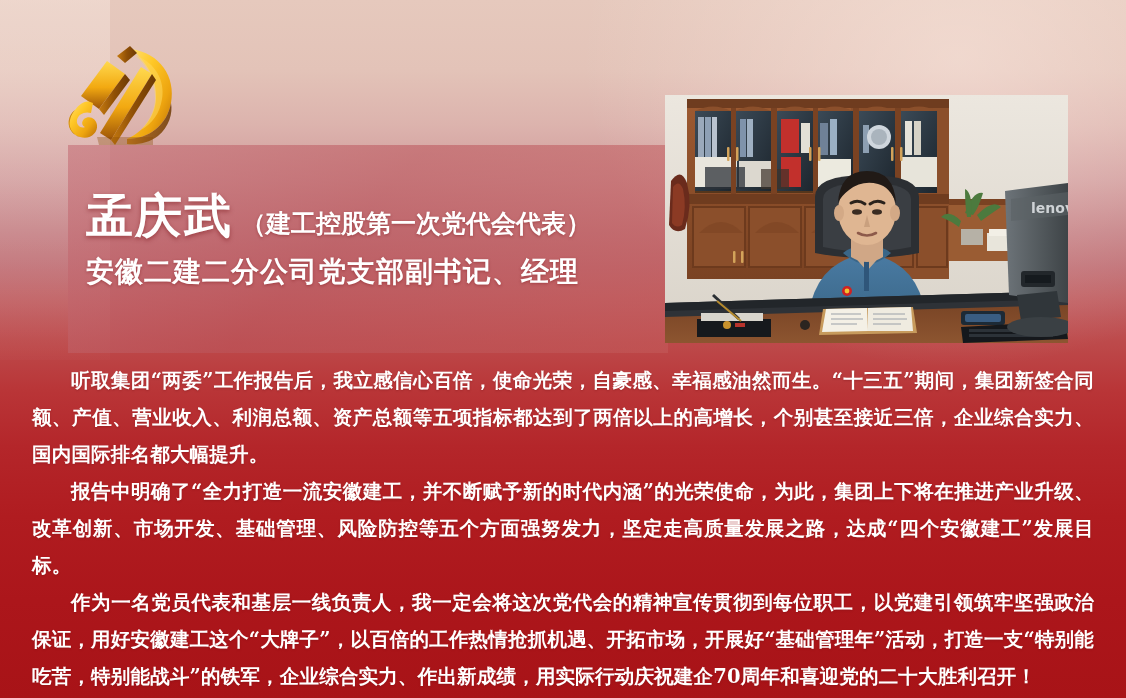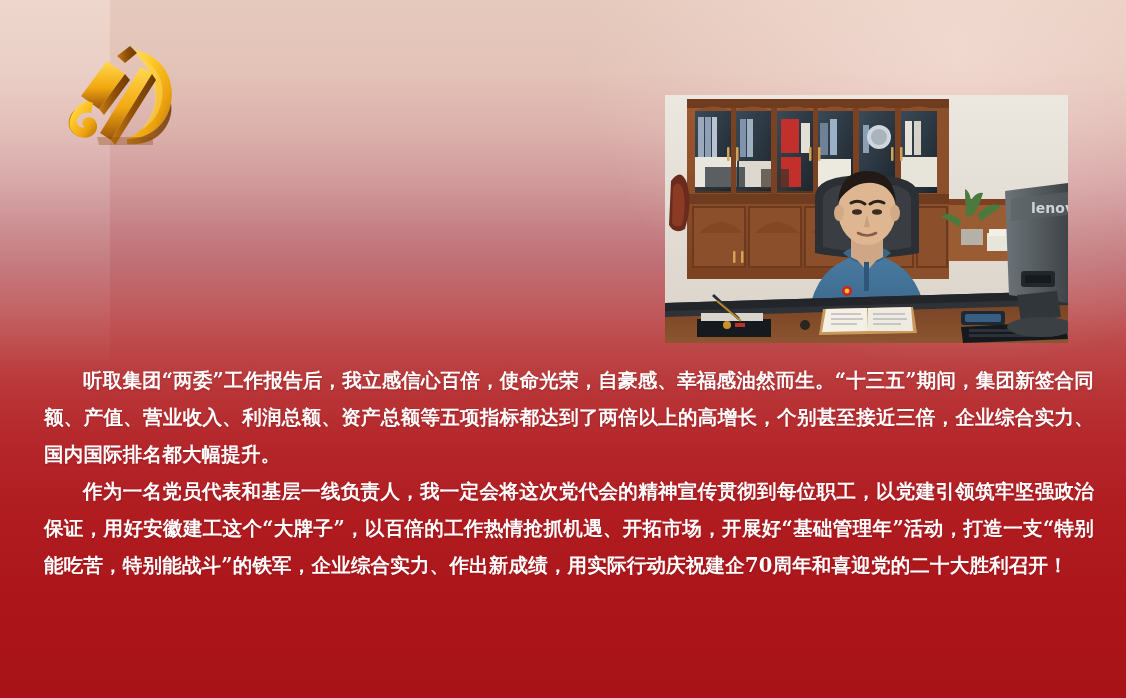--- a/index.html
+++ b/index.html
@@ -89,21 +89,21 @@
   #article{
     position:absolute;left:32px;top:362px;width:1062px;
     color:#ffffff;
     font-family:"DejaVu Serif","Liberation Serif",serif;
     font-size:19.5px;font-weight:bold;
     line-height:37px;
     text-align:justify;
     text-shadow:0 1px 2px rgba(120,18,22,0.40);
     letter-spacing:0.2px;
   }
-  #article p{margin:0 0 0 12px;text-indent:2em;}
+  #article p{margin:0 0 0 0;text-indent:2em;}
 </style>
 </head>
 <body>
 
 <div id="poster">
 
   <div id="leftglow"></div>
   <div id="toprightwash"></div>
 
   <div id="emblem" title="中国共产党党徽">
@@ -140,20 +140,29 @@
 
       <path d="M18 77 C8 85 10 100 23 104 C33 107 41 100 40 92 C39 85 32 82 27 86 C24 89 25 93 28 94 C24 96 19 92 20 87 C21 81 28 78 34 80 L36 70 C29 66 23 70 18 77 Z" fill="url(#gA)"></path>
       <path d="M18 77 C8 85 10 100 23 104 C16 102 11 95 13 87 C14 82 16 79 18 77 Z" fill="url(#gC)" opacity="0.8"></path>
 
       <path d="M60 23 L73 13 L80 20 L68 30 Z" fill="url(#gC)"></path>
 
       <path d="M40 104 L96 104 L96 112 L42 112 Z" fill="#8a4a06" opacity="0.35"></path>
     </svg>
   </div>
 
+  <div id="banner">
+    <div id="bannerinner">
+      <div id="nameRow">
+        <span id="personName" class="nameline">孟庆武</span>
+        <span id="personRole" class="nameline">（建工控股第一次党代会代表）</span>
+      </div>
+      <div id="personTitle" class="nameline">安徽二建二分公司党支部副书记、经理</div>
+    </div>
+  </div>
 
   <div id="photo">
     <svg width="403" height="248" viewBox="0 0 403 248" xmlns="http://www.w3.org/2000/svg">
       <defs>
         <linearGradient id="wallG" x1="0" y1="0" x2="0" y2="1">
           <stop offset="0%" stop-color="#ece7df"></stop>
             <stop offset="100%" stop-color="#d9d3c9"></stop>
         </linearGradient>
         <linearGradient id="woodG" x1="0" y1="0" x2="0" y2="1">
           <stop offset="0%" stop-color="#9d5a31"></stop>
@@ -366,16 +375,17 @@
         <rect x="360" y="180" width="26" height="8" fill="#151a1e"></rect>
         <path d="M352 200 L392 196 L396 222 L356 226 Z" fill="#30363a"></path>
         <ellipse cx="376" cy="232" rx="34" ry="10" fill="#3a4044"></ellipse>
         <text x="366" y="118" font-family="DejaVu Sans, sans-serif" font-size="14" font-weight="bold" fill="#d6dadd" opacity="0.95">lenovo</text>
       </g>
     </svg>
   </div>
 
   <div id="article">
     <p>听取集团“两委”工作报告后，我立感信心百倍，使命光荣，自豪感、幸福感油然而生。“十三五”期间，集团新签合同额、产值、营业收入、利润总额、资产总额等五项指标都达到了两倍以上的高增长，个别甚至接近三倍，企业综合实力、国内国际排名都大幅提升。</p>
+    <p>报告中明确了“全力打造一流安徽建工，并不断赋予新的时代内涵”的光荣使命，为此，集团上下将在推进产业升级、改革创新、市场开发、基础管理、风险防控等五个方面强努发力，坚定走高质量发展之路，达成“四个安徽建工”发展目标。</p>
     <p>作为一名党员代表和基层一线负责人，我一定会将这次党代会的精神宣传贯彻到每位职工，以党建引领筑牢坚强政治保证，用好安徽建工这个“大牌子”，以百倍的工作热情抢抓机遇、开拓市场，开展好“基础管理年”活动，打造一支“特别能吃苦，特别能战斗”的铁军，企业综合实力、作出新成绩，用实际行动庆祝建企70周年和喜迎党的二十大胜利召开！</p>
   </div>
 
 </div>
 
 </body></html>

